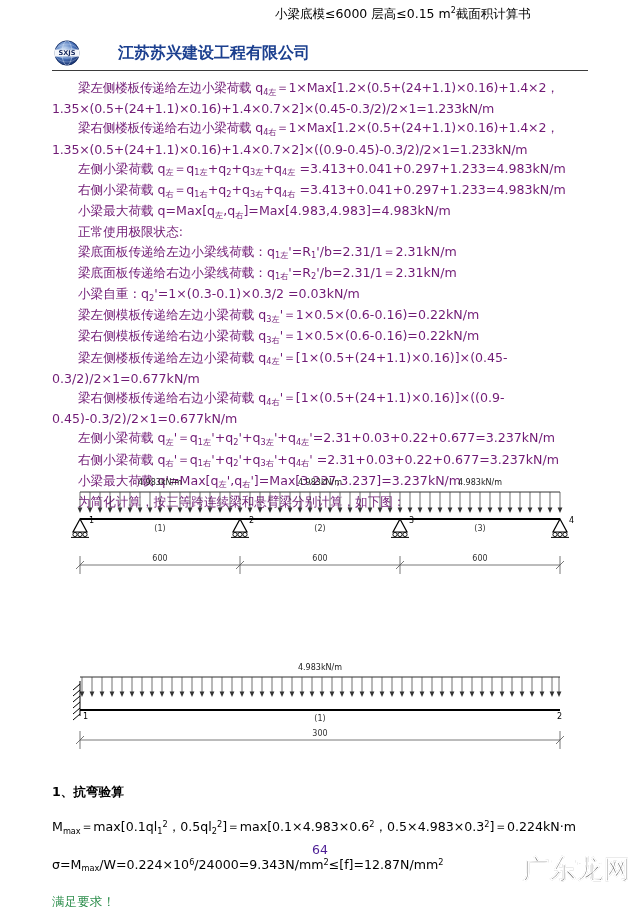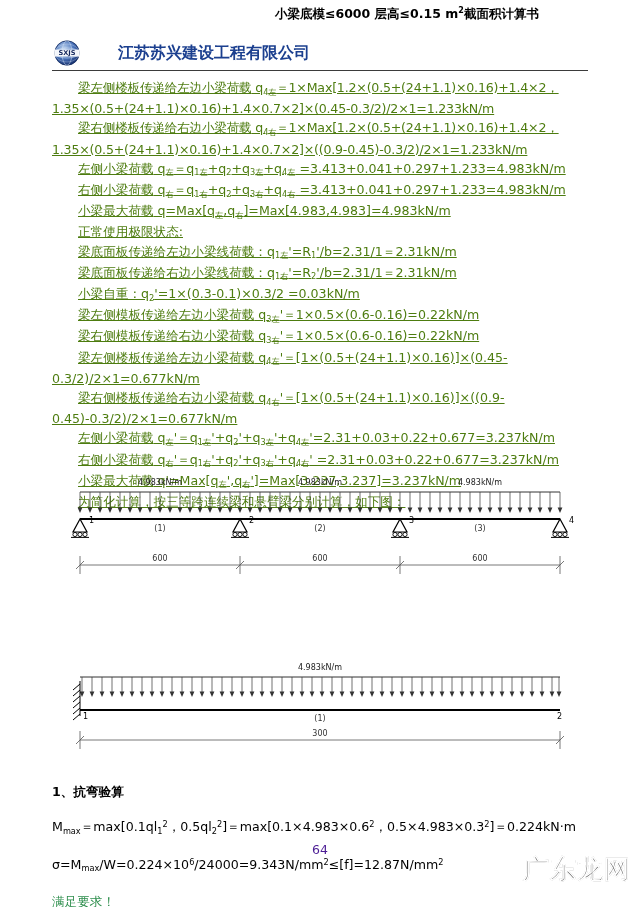--- a/index.html
+++ b/index.html
@@ -24,35 +24,34 @@
   }
   .logo svg { display:block; }
   .company {
     font-size:16px; font-weight:bold; color:#1b3f8f;
     letter-spacing:0px; white-space:nowrap;
     font-family:"DejaVu Sans","Liberation Sans",sans-serif;
     margin-left:16px;
   }
   .doc-title {
     position:absolute; left:275px; top:6px;
-    font-size:12.5px; font-weight:bold; color:#000; white-space:nowrap;
+    font-size:12.5px; font-weight:normal; color:#000; white-space:nowrap;
     font-family:"DejaVu Sans","Liberation Sans",sans-serif;
   }
   .doc-title .sup { font-size:8px; vertical-align:super; }
   .header-rule {
     position:absolute; left:52px; top:70px; width:536px;
     border-top:1.3px solid #3b3b3b;
   }
 
   
   .body-text {
     position:absolute; left:52px; top:78px; width:536px;
-    font-size:12.6px; line-height:19.2px; color:#4d7c0f;
+    font-size:12.6px; line-height:19.2px; color:#701a75;
     font-family:"DejaVu Sans","Liberation Sans",sans-serif;
-    text-decoration:underline;
   }
   .para { margin:0; text-indent:26px; white-space:normal; }
   .para.noind { text-indent:0;margin-top:16px; }
   .tight { letter-spacing:-0.2px; }
   sub { font-size:8.2px; vertical-align:baseline; position:relative; top:2.5px; }
   sup { font-size:8.2px; vertical-align:baseline; position:relative; top:-4px; }
   .cn { font-family:"DejaVu Sans","Liberation Sans",sans-serif; }
 
   
   .diagram { position:absolute; left:52px; }

